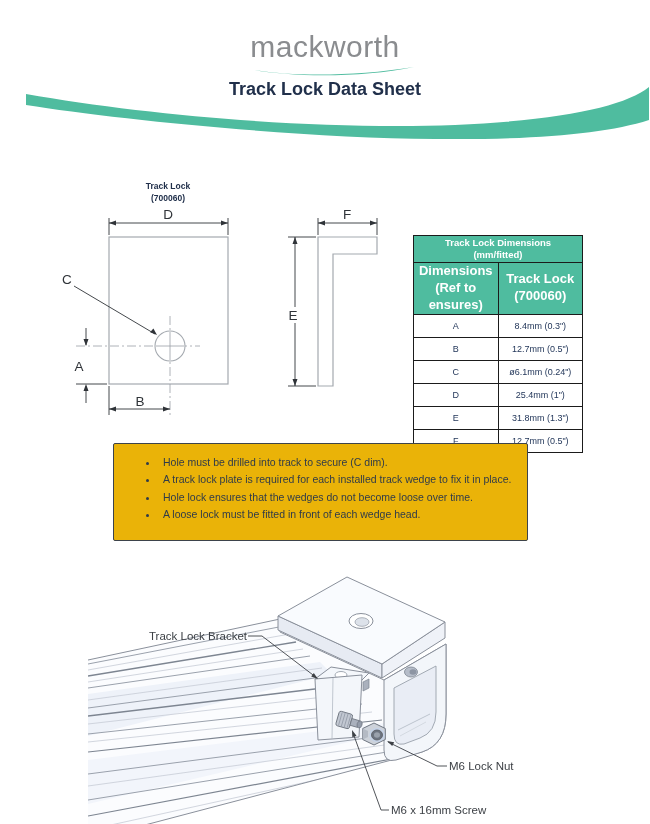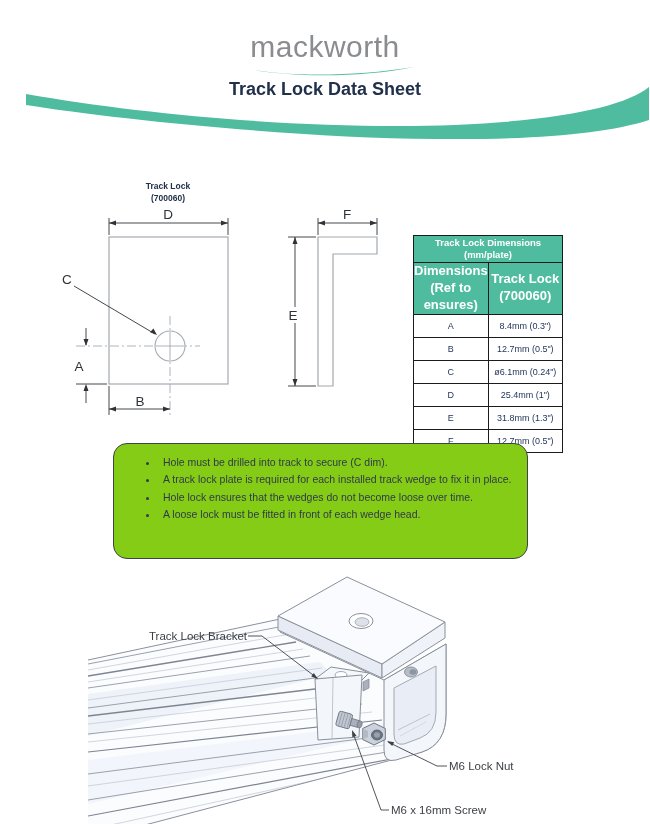--- a/index.html
+++ b/index.html
@@ -22,33 +22,33 @@
   .band-swoosh{position:absolute;top:62px;left:0;}
   .accent-fill{fill:var(--accent);}
 
   
   .views{position:absolute;top:140px;left:0;}
   .views text.dim-letter{font-size:13.5px;fill:var(--dim);}
   .views text.part-label{font-size:8.5px;font-weight:700;fill:var(--navy);}
 
   
   .dims-table{position:absolute;top:211px;left:413px;border-collapse:collapse;
-        table-layout:fixed;width:150px;}
+        table-layout:fixed;width:170px;}
   .dims-table td{border:1px solid #1b1b1b;text-align:center;vertical-align:middle;padding:0;}
   .dims-table .t-title{background:var(--accent);color:#fff;font-size:9.5px;font-weight:700;
         height:27px;line-height:1.3;}
   .dims-table .t-head{background:var(--accent);color:#fff;font-size:13px;font-weight:700;
         height:25px;line-height:1.3;}
   .dims-table .t-cell{height:23px;font-size:9px;color:#23375A;background:#fff;}
   .col-dim{width:78px;}
   .col-val{width:96px;}
 
   
-  .notes{position:absolute;top:419px;left:113px;width:415px;height:116px;
-        border:1.5px solid #3d434b;border-radius:14px;background:#84cc16;}
+  .notes{position:absolute;top:419px;left:113px;width:415px;height:98px;
+        border:1.5px solid #3d434b;border-radius:2px;background:#eab308;}
   .notes ul{margin:10px 14px 8px 45px;}
   .notes li{font-size:10.5px;line-height:1.55;color:#303B49;padding-left:4px;margin-bottom:1px;}
 
   
   .assembly{position:absolute;top:540px;left:0;}
   .assembly text.callout{font-size:11.5px;fill:#3D4146;}
 </style>
 </head>
 <body>
 
@@ -131,21 +131,21 @@
       <rect x="285" y="143" width="16" height="16" fill="#ffffff"></rect>
       <text class="dim-letter" x="293" y="156" text-anchor="middle">E</text>
     </g>
   </svg>
 
   <table class="dims-table">
     <tbody>
         <tr>
       <td class="t-title" colspan="2">
         <div>Track Lock Dimensions</div>
-        <div>(mm/plate)</div>
+        <div>(mm/fitted)</div>
       </td>
     </tr>
     <tr>
       <td class="t-head col-dim">
         <div>Dimensions</div>
         <div>(Ref to ensures)</div>
       </td>
       <td class="t-head col-val">
         <div>Track Lock</div>
         <div>(700060)</div>

